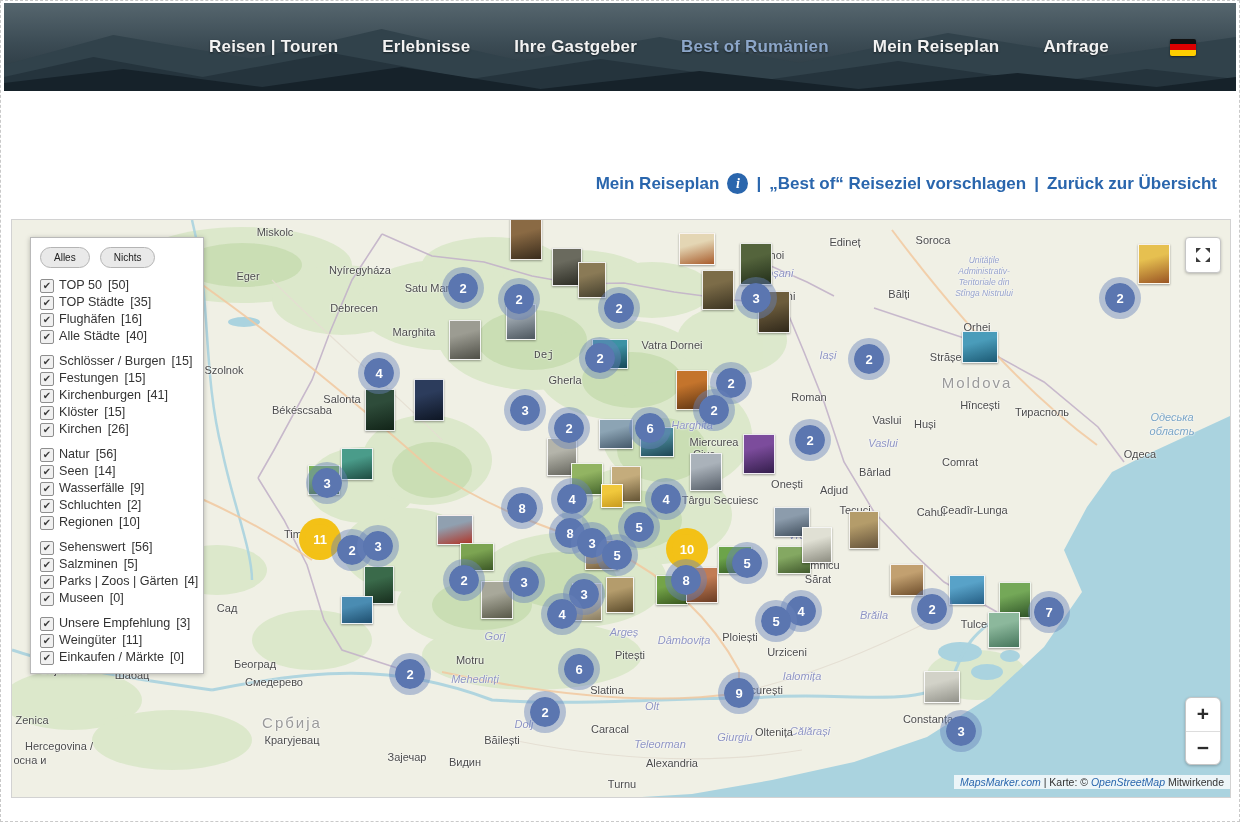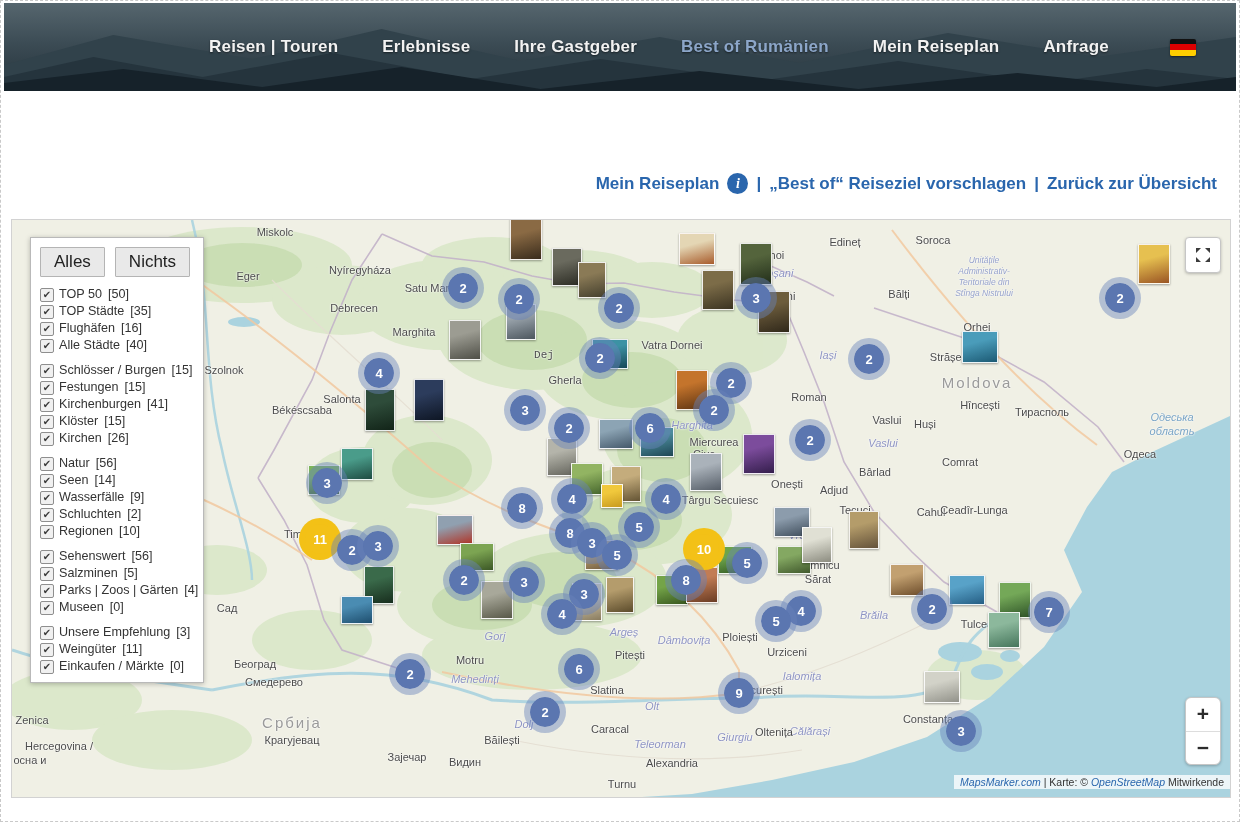--- a/index.html
+++ b/index.html
@@ -45,21 +45,21 @@
   .k-w{font-size:11px;font-style:italic;color:#7aa5c6;margin-left:48px;}
   .k-y{font-size:8.5px;font-style:italic;color:#97a3cc;}
 
   .photo{position:absolute;transform:translate(-50%,-50%);border:1px solid rgba(255,255,255,.9);box-shadow:0 1px 2px rgba(0,0,0,.35);z-index:4;cursor:pointer;}
   .cluster{position:absolute;transform:translate(-50%,-50%);width:30px;height:30px;border-radius:50%;background:#5b76b0;border:6px solid rgba(104,130,186,.45);background-clip:padding-box;color:#fff;font-size:13px;font-weight:bold;display:flex;align-items:center;justify-content:center;z-index:5;cursor:pointer;}
   .cluster.yellow{background:#f3c117;border-color:rgba(243,193,23,.45);}
 
   
   .panel{position:absolute;left:18px;top:17px;width:174px;background:#fff;border:1px solid #b9b9b9;box-shadow:0 1px 5px rgba(0,0,0,.25);padding:9px 9px 7px 9px;box-sizing:border-box;z-index:20;}
   .pbtns{display:flex;gap:10px;margin-bottom:9px;}
-  .pbtns button{font-family:"Liberation Sans",sans-serif;font-size:17px;color:#222;background:#e9e9e9;border:1px solid #b4b4b4;border-radius:1px;padding:4px 13px;cursor:pointer;}
+  .pbtns button{font-family:"Liberation Sans",sans-serif;font-size:10px;color:#222;background:#e9e9e9;border:1px solid #b4b4b4;border-radius:12px;padding:4px 13px;cursor:pointer;}
   .panel ul{list-style:none;margin:0 0 8px 0;padding:0;}
   .panel ul:last-child{margin-bottom:0;}
   .panel li{display:flex;align-items:center;gap:5px;line-height:17px;font-size:12.6px;color:#333;cursor:pointer;white-space:nowrap;}
   .cb{flex:none;width:12px;height:12px;border:1px solid #8e8e8e;background:#f0f0f0;border-radius:2px;color:#3c3c3c;font-size:10px;line-height:12px;text-align:center;}
   .fi-count{margin-left:1px;}
 
   
   .fsbtn{position:absolute;right:9px;top:17px;width:34px;height:34px;background:#fff;border:1px solid #c6c6c6;border-radius:4px;box-shadow:0 1px 3px rgba(0,0,0,.25);display:flex;align-items:center;justify-content:center;z-index:20;cursor:pointer;}
   .zoomctl{position:absolute;right:9px;top:477px;width:34px;height:66px;background:#fff;border:1px solid #c6c6c6;border-radius:6px;box-shadow:0 1px 3px rgba(0,0,0,.25);z-index:20;display:flex;flex-direction:column;}
   .zoomctl .zbtn{flex:1;display:flex;align-items:center;justify-content:center;font-size:21px;font-weight:bold;color:#2c2c2c;cursor:pointer;}
@@ -326,21 +326,21 @@
         <div class="cluster" style="left: 654px; top: 279px;">4</div>
         <div class="cluster" style="left: 627px; top: 307px;">5</div>
         <div class="cluster" style="left: 558px; top: 313px;">8</div>
         <div class="cluster" style="left: 580px; top: 323px;">3</div>
         <div class="cluster" style="left: 605px; top: 335px;">5</div>
         <div class="cluster" style="left: 512px; top: 362px;">3</div>
         <div class="cluster" style="left: 572px; top: 374px;">3</div>
         <div class="cluster yellow" style="left: 308px; top: 319px;">11</div>
         <div class="cluster" style="left: 340px; top: 330px;">2</div>
         <div class="cluster" style="left: 366px; top: 326px;">3</div>
-        <div class="cluster yellow" style="left: 692px; top: 329px;">10</div>
+        <div class="cluster yellow" style="left: 675px; top: 329px;">10</div>
         <div class="cluster" style="left: 674px; top: 360px;">8</div>
         <div class="cluster" style="left: 735px; top: 343px;">5</div>
         <div class="cluster" style="left: 789px; top: 391px;">4</div>
         <div class="cluster" style="left: 764px; top: 401px;">5</div>
         <div class="cluster" style="left: 920px; top: 389px;">2</div>
         <div class="cluster" style="left: 1037px; top: 392px;">7</div>
         <div class="cluster" style="left: 949px; top: 511px;">3</div>
         <div class="cluster" style="left: 398px; top: 454px;">2</div>
         <div class="cluster" style="left: 452px; top: 360px;">2</div>
         <div class="cluster" style="left: 550px; top: 394px;">4</div>

